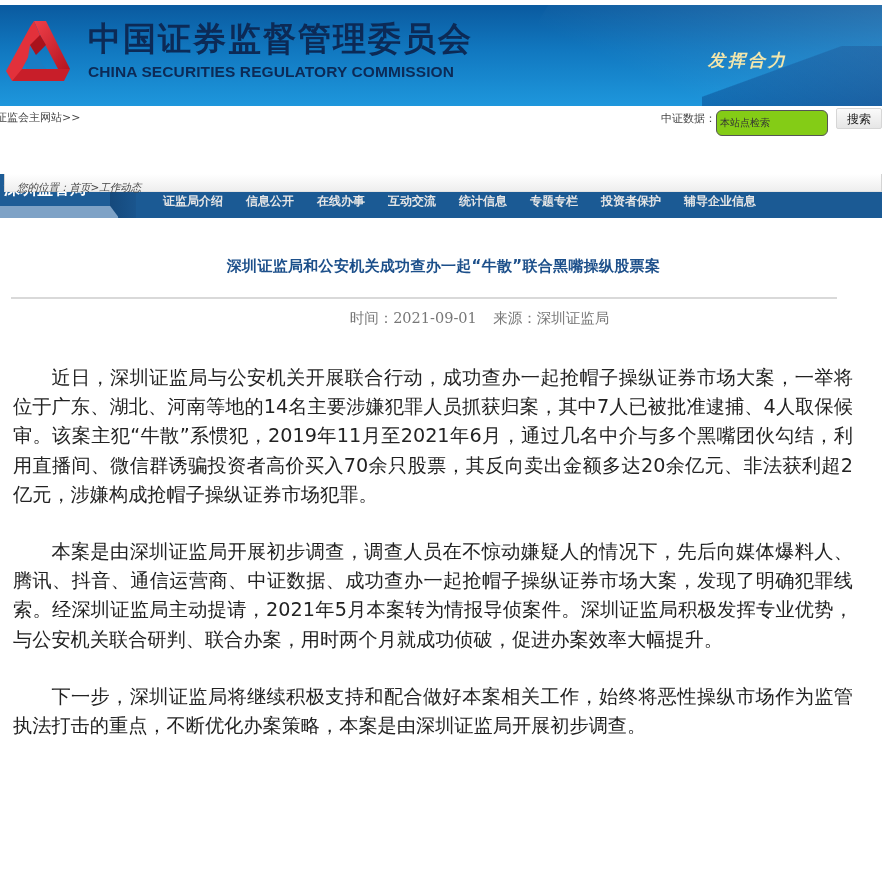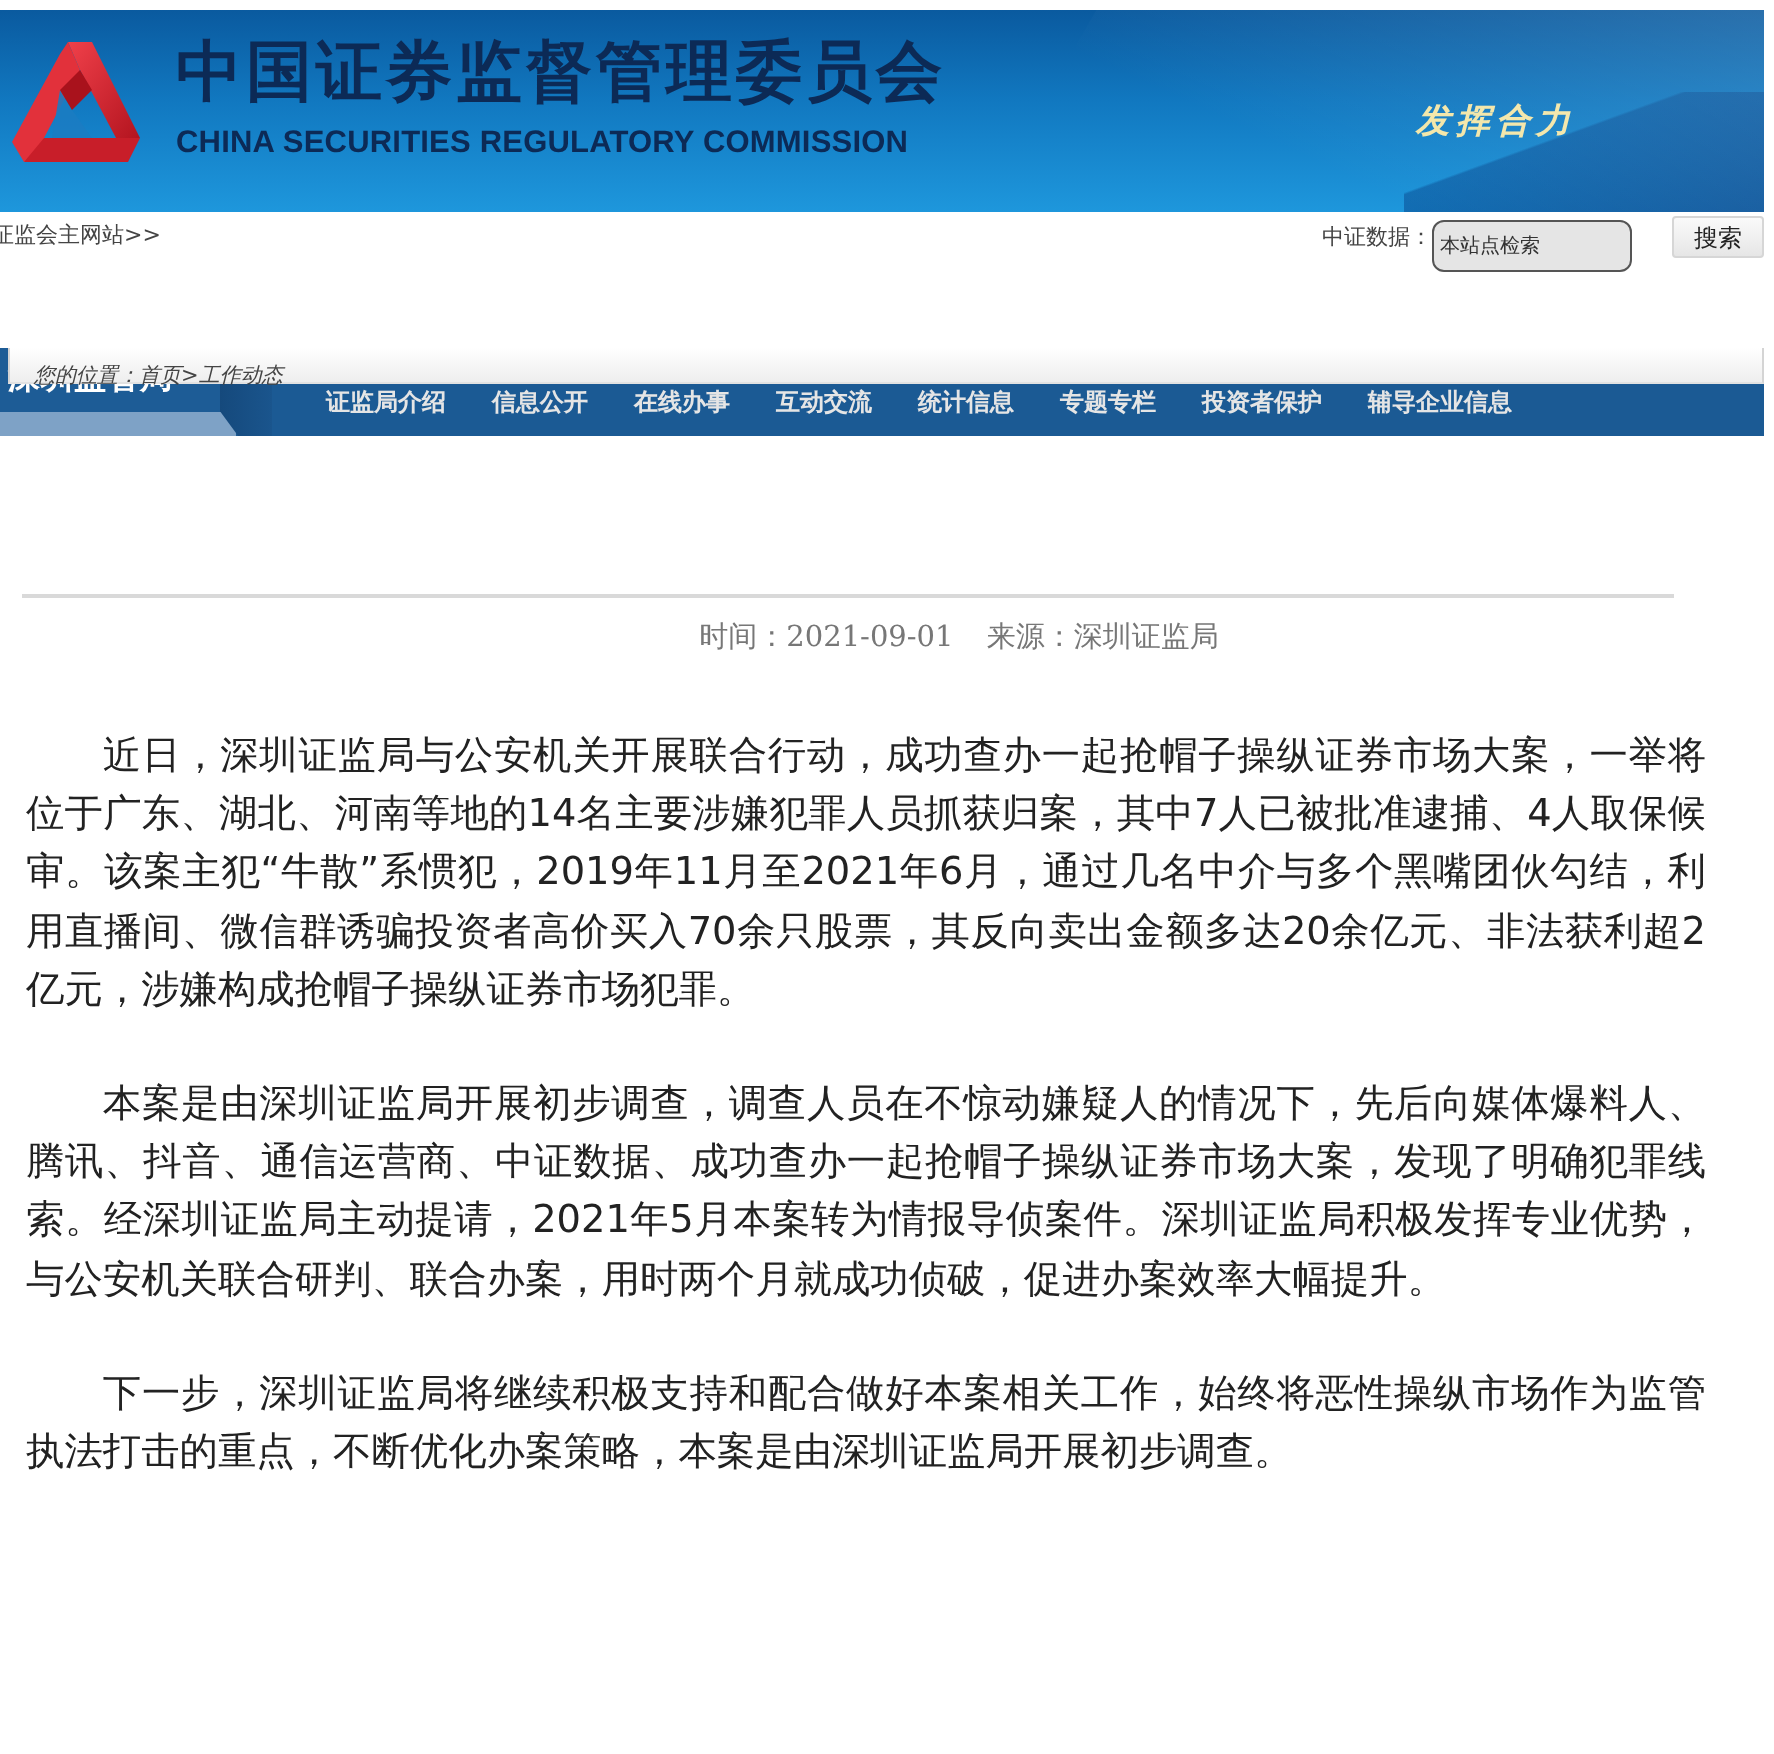--- a/index.html
+++ b/index.html
@@ -19,21 +19,21 @@
       background: linear-gradient(200deg, rgba(255,255,255,0.18) 0%, rgba(255,255,255,0.0) 55%);
       transform: skewX(-30deg);
     }
     .banner .sweep {
       position: absolute; right: 0; bottom: 0; width: 180px; height: 60px;
       background: linear-gradient(160deg, rgba(10,80,150,0) 40%, rgba(10,80,150,0.55) 41%, rgba(8,70,140,0.8) 100%);
     }
     .logo { position: absolute; left: 6px; top: 14px; width: 64px; height: 68px; }
     .cn-title {
       position: absolute; left: 88px; top: 14px;
-      font-family: Liberation Mono, monospace; font-weight: bold;
+      font-family: Liberation Serif, serif; font-weight: bold;
       font-size: 33px; letter-spacing: 2px; color: #0c2a56;
       line-height: 40px;
     }
     .en-title {
       position: absolute; left: 88px; top: 58px;
       font-family: "Liberation Sans", sans-serif; font-weight: bold;
       font-size: 15.5px; color: #0c2a56; letter-spacing: 0.1px;
     }
     .slogan {
       position: absolute; left: 708px; top: 44px;
@@ -42,23 +42,23 @@
     }
 
     
     .util-row { position: absolute; left: 0; top: 106px; width: 882px; height: 24px; background: #fff; }
     .main-site-link {
       position: absolute; left: -4px; top: 4px; font-size: 11px; color: #444;
       text-decoration: none; white-space: nowrap;
     }
     .search-label { position: absolute; left: 661px; top: 5px; font-size: 11px; color: #444; }
     .search-input {
-      position: absolute; left: 716px; top: 4px; width: 100px; height: 16px;
+      position: absolute; left: 716px; top: 4px; width: 112px; height: 16px;
       border: 1px solid #555; border-radius: 6px; font-size: 10px; color: #333;
-      padding: 12px 3px; font-family: "DejaVu Sans", sans-serif; background: #e5e5e5; outline: none;
+      padding: 12px 3px; font-family: "DejaVu Sans", sans-serif; background: #84cc16; outline: none;
     }
     .search-btn {
       position: absolute; left: 836px; top: 2px; width: 46px; height: 21px;
       border: 1px solid #d6d6d6; border-radius: 2px;
       background: linear-gradient(#fafafa, #e6e6e6);
       font-size: 12px; color: #222; display: flex; align-items: center; justify-content: center; gap: 2px;
       font-family: "DejaVu Sans", sans-serif; cursor: pointer; flex-direction: column;
     }
     .search-btn svg { width: 11px; height: 11px; }
 
@@ -180,20 +180,21 @@
       <a class="nav-item" href="#">辅导企业信息</a>
     </div>
   </div>
 
   <div class="crumb">
     <div class="crumb-text">
       <span>您的位置：</span><a href="#">首页</a><span>&gt;</span><a href="#">工作动态</a>
     </div>
   </div>
 
+  <h1 class="article-title">深圳证监局和公安机关成功查办一起“牛散”联合黑嘴操纵股票案</h1>
   <div class="title-rule"></div>
   <div class="meta">
     <span><span style="margin:0">时间：</span><span style="margin:0">2021-09-01</span></span>
     <span><span style="margin:0">来源：</span><span style="margin:0">深圳证监局</span></span>
   </div>
 
   <div class="body">
     <p class="para">近日，深圳证监局与公安机关开展联合行动，成功查办一起抢帽子操纵证券市场大案，一举将位于广东、湖北、河南等地的14名主要涉嫌犯罪人员抓获归案，其中7人已被批准逮捕、4人取保候审。该案主犯“牛散”系惯犯，2019年11月至2021年6月，通过几名中介与多个黑嘴团伙勾结，利用直播间、微信群诱骗投资者高价买入70余只股票，其反向卖出金额多达20余亿元、非法获利超2亿元，涉嫌构成抢帽子操纵证券市场犯罪。</p>
     <p class="para p2">本案是由深圳证监局开展初步调查，调查人员在不惊动嫌疑人的情况下，先后向媒体爆料人、腾讯、抖音、通信运营商、中证数据、成功查办一起抢帽子操纵证券市场大案，发现了明确犯罪线索。经深圳证监局主动提请，2021年5月本案转为情报导侦案件。深圳证监局积极发挥专业优势，与公安机关联合研判、联合办案，用时两个月就成功侦破，促进办案效率大幅提升。</p>
     <p class="para">下一步，深圳证监局将继续积极支持和配合做好本案相关工作，始终将恶性操纵市场作为监管执法打击的重点，不断优化办案策略，本案是由深圳证监局开展初步调查。</p>

